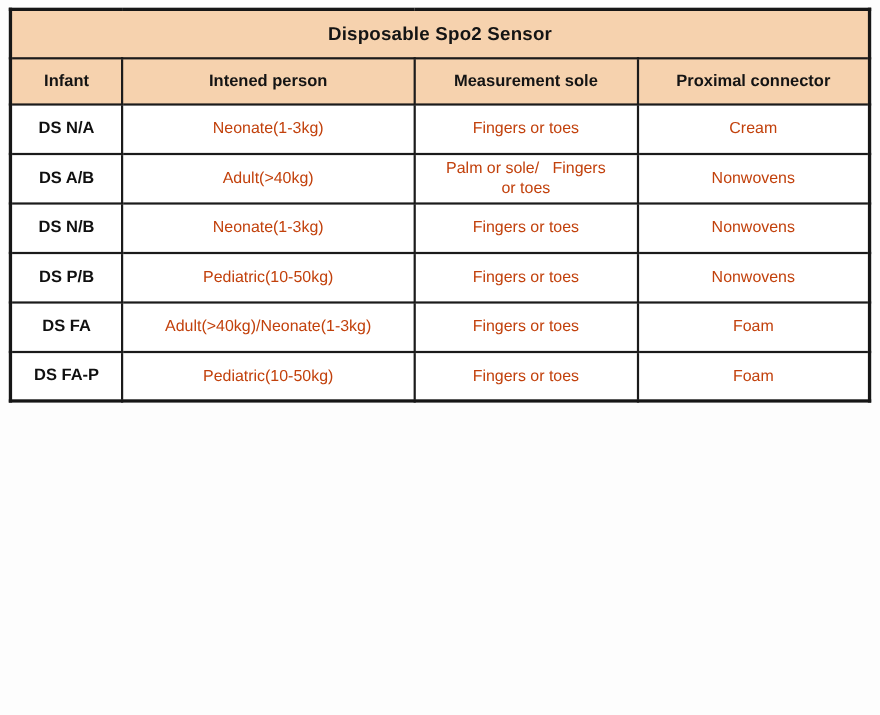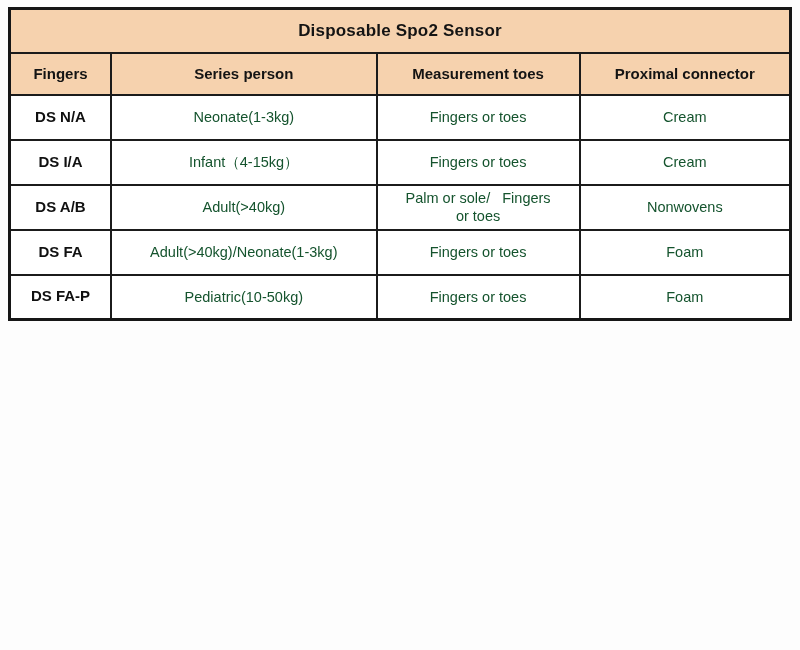--- a/index.html
+++ b/index.html
@@ -49,21 +49,21 @@
   .head-row th {
     background: #f6d2ae;
     height: 42px;
     font-size: 15px;
     font-weight: bold;
     color: #141414;
   }
   tbody td {
     height: 45px;
     font-size: 14.5px;
-    color: #14532d;
+    color: #c2410c;
     white-space: pre-wrap;
     line-height: 1.25;
   }
   tbody td.series-cell {
     font-weight: bold;
     color: #101010;
     font-size: 15px;
   }
 </style>
 </head>
@@ -75,44 +75,50 @@
       <col class="c-series">
         <col class="c-person">
         <col class="c-part">
         <col class="c-conn">
     </colgroup>
     <thead>
       <tr class="title-row">
         <th colspan="4">Disposable Spo2 Sensor</th>
       </tr>
       <tr class="head-row">
-        <th>Fingers</th>
-        <th>Series person</th>
-        <th>Measurement toes</th>
+        <th>Infant</th>
+        <th>Intened person</th>
+        <th>Measurement sole</th>
         <th>Proximal connector</th>
       </tr>
     </thead>
     <tbody>
       <tr>
         <td class="series-cell">DS N/A</td>
         <td>Neonate(1-3kg)</td>
         <td>Fingers or toes</td>
         <td>Cream</td>
       </tr>
       <tr>
-        <td class="series-cell">DS I/A</td>
-        <td>Infant（4-15kg）</td>
-        <td>Fingers or toes</td>
-        <td>Cream</td>
-      </tr>
-      <tr>
         <td class="series-cell">DS A/B</td>
         <td>Adult(&gt;40kg)</td>
         <td>Palm or sole/   Fingers
 or toes</td>
+        <td>Nonwovens</td>
+      </tr>
+      <tr>
+        <td class="series-cell">DS N/B</td>
+        <td>Neonate(1-3kg)</td>
+        <td>Fingers or toes</td>
+        <td>Nonwovens</td>
+      </tr>
+      <tr>
+        <td class="series-cell">DS P/B</td>
+        <td>Pediatric(10-50kg)</td>
+        <td>Fingers or toes</td>
         <td>Nonwovens</td>
       </tr>
       <tr>
         <td class="series-cell">DS FA</td>
         <td>Adult(&gt;40kg)/Neonate(1-3kg)</td>
         <td>Fingers or toes</td>
         <td>Foam</td>
       </tr>
       <tr>
         <td class="series-cell">DS FA-P</td>

